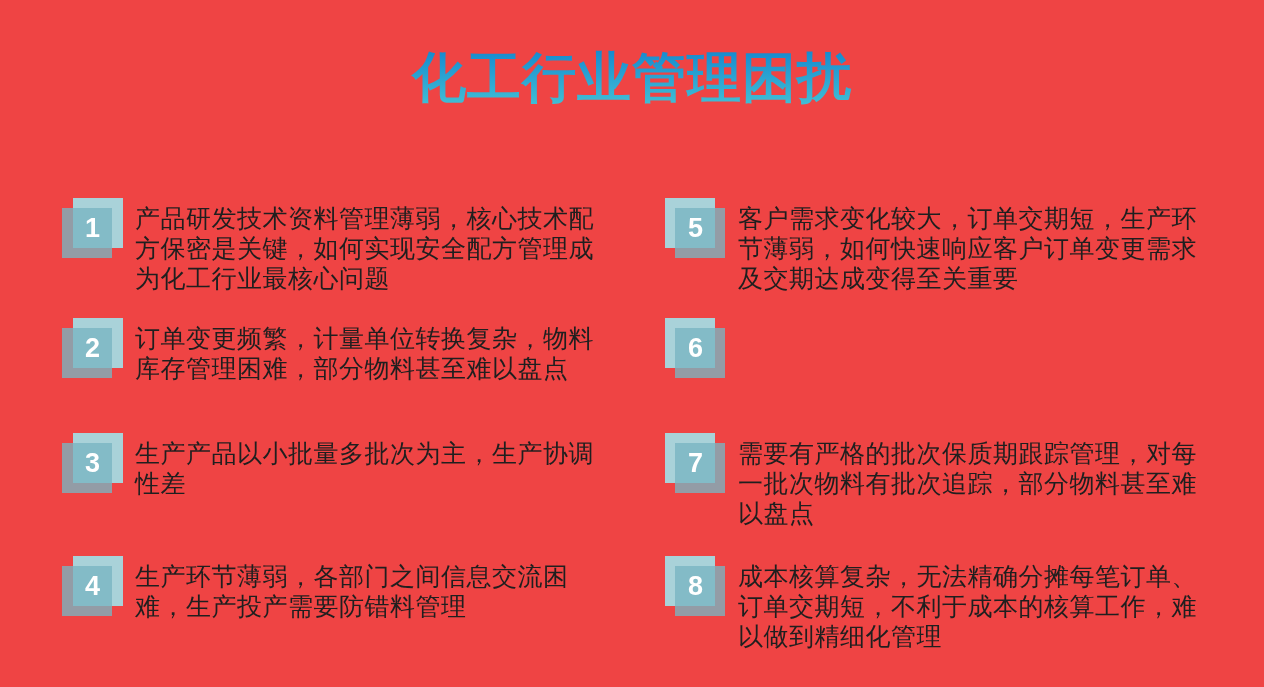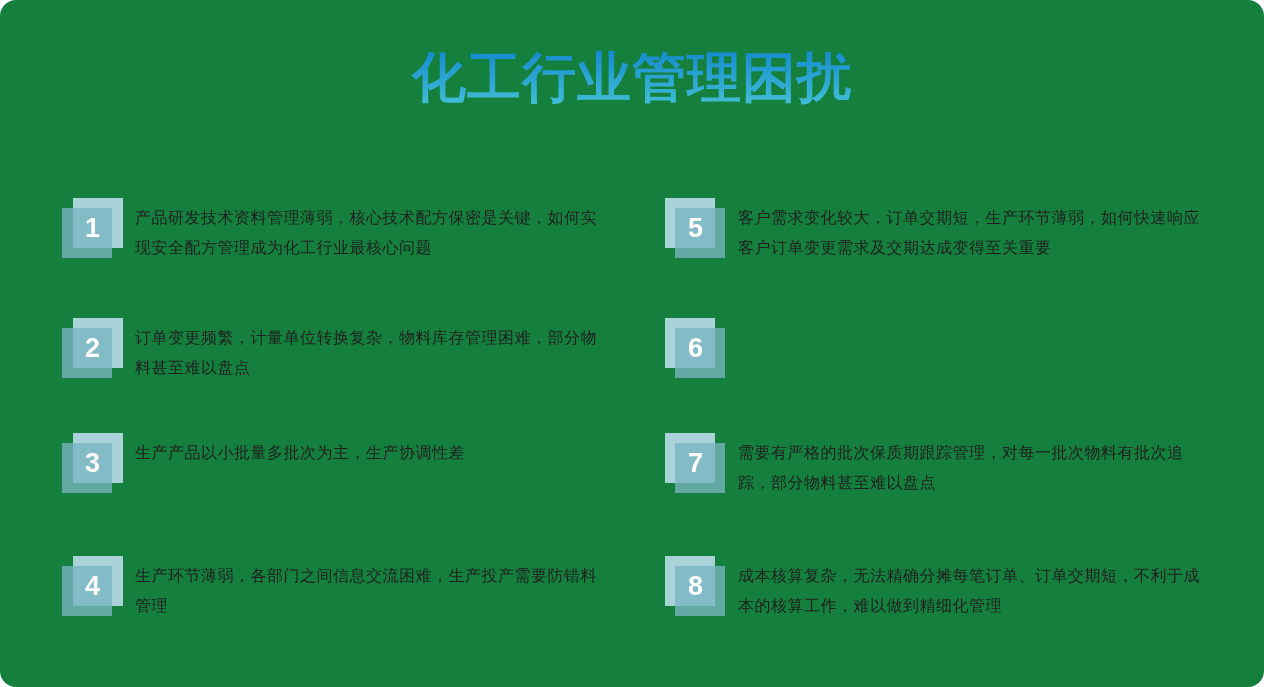--- a/index.html
+++ b/index.html
@@ -1,20 +1,20 @@
 <!DOCTYPE html>
 <html style="--title-gradient-top: #1184ce; --title-gradient-bottom: #45c3d5; --badge-back: #a9d2d9; --badge-front: #79b5c2; --text: #1f1f1f;"><head>
 <meta charset="utf-8">
 <style>
   html,body{margin:0;padding:0;}
   body{
     width:1264px;height:687px;background:#ffffff;position:relative;overflow:hidden;
     font-family:"Liberation Sans","DejaVu Sans",sans-serif;
   }
-  .slide{position:absolute;inset:0;background:#15803d;border-radius:16px;}
+  .slide{position:absolute;inset:0;background:#ef4444;}
 
   
   .title{
     position:absolute;top:44px;left:0;width:100%;
     text-align:center;
     font-size:54px;line-height:66px;font-weight:800;letter-spacing:1px;
     background:linear-gradient(180deg,var(--title-gradient-top,#1184ce) 0%,var(--title-gradient-bottom,#45c3d5) 100%);
     -webkit-background-clip:text;background-clip:text;
     color:transparent;-webkit-text-fill-color:transparent;
   }
@@ -41,21 +41,21 @@
   .badge.norm .front{left:10px;top:10px;}
   .badge .num{
     position:absolute;left:0;top:0;width:61px;height:61px;
     display:flex;align-items:center;justify-content:center;
     color:#ffffff;font-size:27px;font-weight:bold;
   }
 
   
   .txt{
     position:absolute;left:73px;top:5px;width:470px;
-    font-size:16px;line-height:30px;letter-spacing:0.5px;
+    font-size:25px;line-height:30px;letter-spacing:0.5px;
     color:var(--text,#1f1f1f);
     word-break:break-all;overflow-wrap:anywhere;
     text-align:left;
   }
 </style>
 </head>
 <body>
 
 <div class="slide">
 

